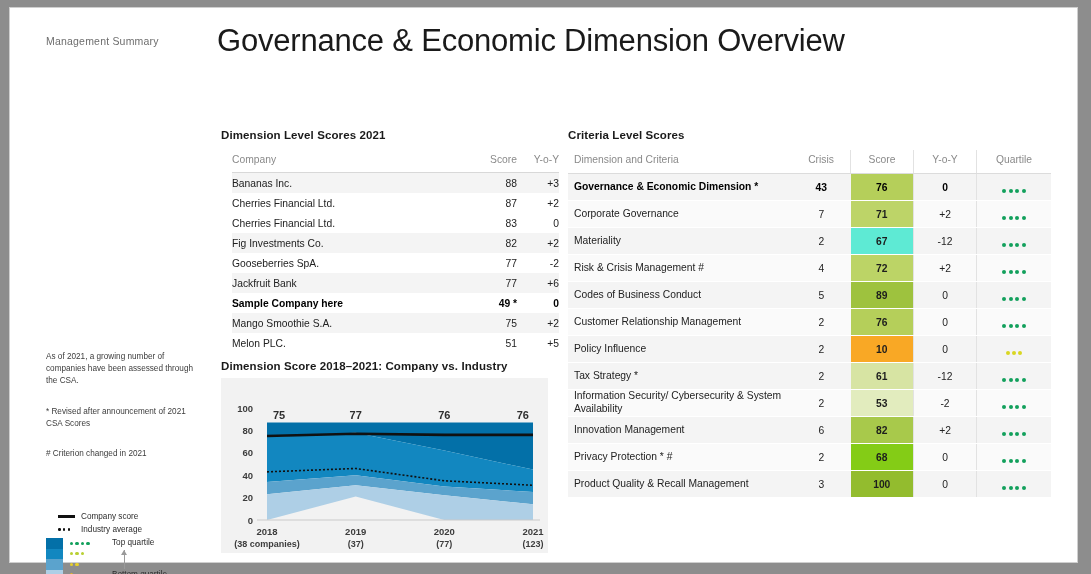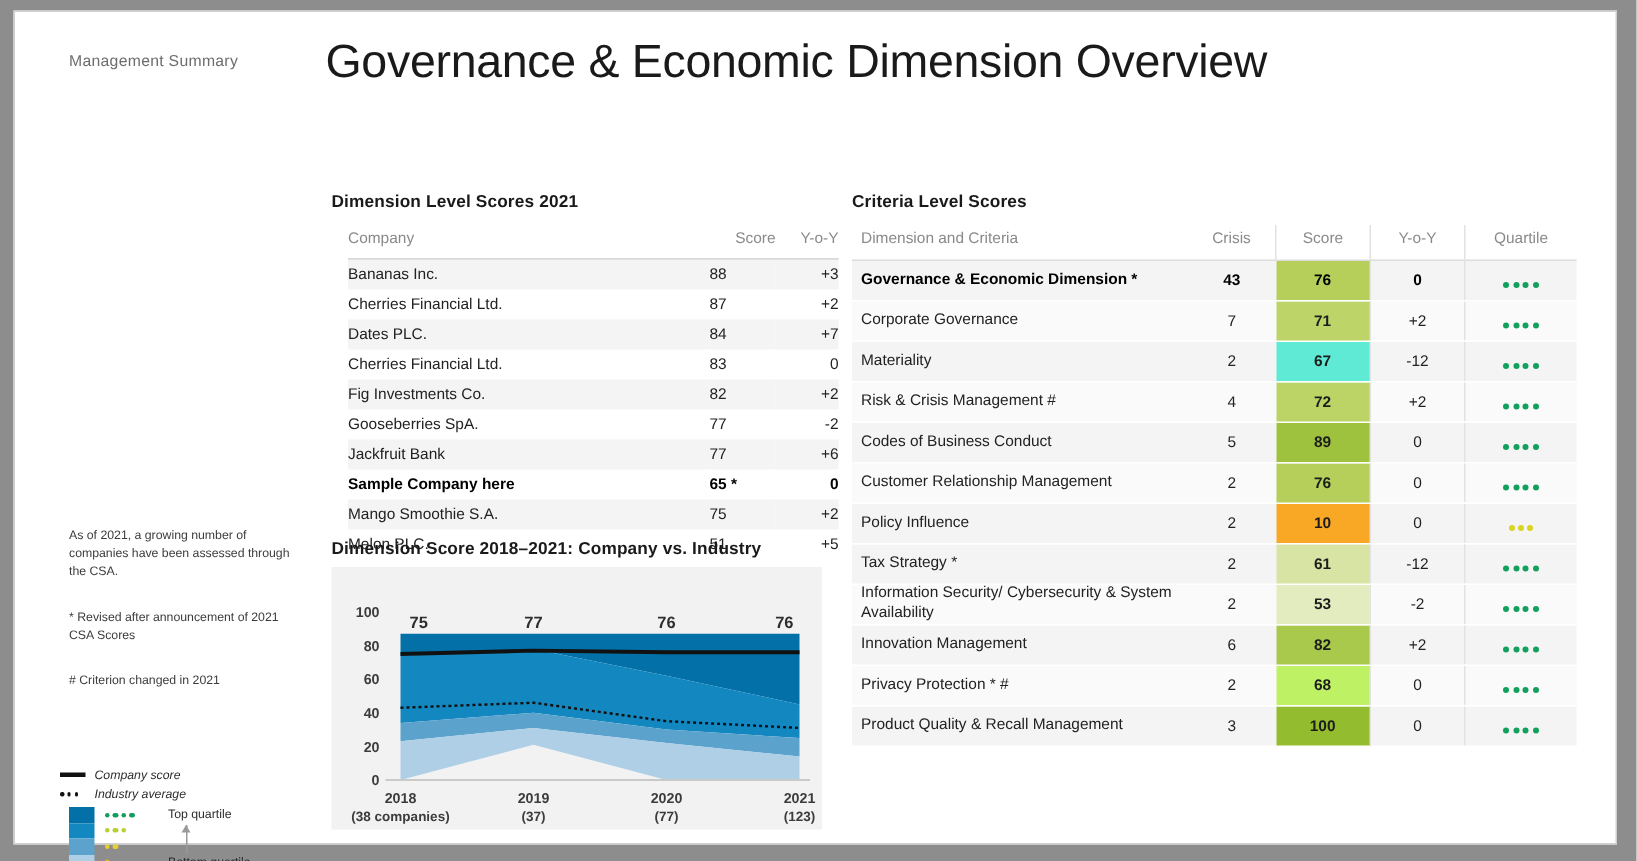--- a/index.html
+++ b/index.html
@@ -45,21 +45,21 @@
   }
   .dimtable th{
     font-weight:400;color:#8a8a8a;font-size:10.3px;
     padding:4px 0 7px 0;text-align:left;
     border-bottom:1px solid #d8d8d8;
   }
   .dimtable th.num{text-align:right;}
   .dimtable td{
     padding:3px 0;height:14px;vertical-align:middle;
   }
-  .dimtable td.num{width:44px;}
+  .dimtable td.num{text-align:right;width:44px;}
   .dimtable td.yoy{text-align:right;width:42px;}
   .dimtable tbody tr.alt{background:#f4f4f4;}
   .dimtable tbody tr.hl td{font-weight:bold;color:#000;}
 
   
   .chartbox{
     position:absolute;left:211px;top:370px;
     width:327px;height:175px;background:#f2f2f2;
   }
   .chart-svg{position:absolute;left:0;top:0;}
@@ -97,21 +97,21 @@
 
   
   .note{
     position:absolute;left:36px;font-size:8.2px;color:#3c3c3c;
     line-height:1.45;width:158px;
   }
   #note1{top:343px;}
   #note2{top:398px;}
   #note3{top:440px;}
 
-  .legend{position:absolute;left:30px;top:502px;width:170px;font-style:italic;}
+  .legend{position:absolute;left:48px;top:502px;width:170px;}
   .lg-row{display:flex;align-items:center;height:13px;font-size:8.2px;color:#2c2c2c;}
   .lg-line{display:inline-block;width:17px;height:2.5px;background:#111;margin-right:6px;}
   .lg-dotted{display:inline-block;width:17px;margin-right:6px;font-size:0;}
   .lg-dotted i{display:inline-block;width:2.6px;height:2.6px;background:#111;border-radius:50%;margin-right:2.2px;}
   .qbox{position:absolute;left:36px;top:530px;width:175px;height:42px;}
   .qswatch{position:absolute;left:0;top:0;width:17px;height:42px;}
   .qswatch div{width:100%;height:10.5px;}
   .qdots{position:absolute;left:24px;top:0;width:34px;height:42px;}
   .qdots .r{height:10.5px;display:flex;align-items:center;font-size:0;}
   .qdots .r i{display:inline-block;width:3.4px;height:3.4px;border-radius:50%;margin-right:2px;}
@@ -146,25 +146,20 @@
         <tr class="alt">
           <td>Bananas Inc.</td>
           <td class="num">88</td>
           <td class="yoy">+3</td>
         </tr>
         <tr>
           <td>Cherries Financial Ltd.</td>
           <td class="num">87</td>
           <td class="yoy">+2</td>
         </tr>
-        <tr class="alt">
-          <td>Dates PLC.</td>
-          <td class="num">84</td>
-          <td class="yoy">+7</td>
-        </tr>
         <tr>
           <td>Cherries Financial Ltd.</td>
           <td class="num">83</td>
           <td class="yoy">0</td>
         </tr>
         <tr class="alt">
           <td>Fig Investments Co.</td>
           <td class="num">82</td>
           <td class="yoy">+2</td>
         </tr>
@@ -173,21 +168,21 @@
           <td class="num">77</td>
           <td class="yoy">-2</td>
         </tr>
         <tr class="alt">
           <td>Jackfruit Bank</td>
           <td class="num">77</td>
           <td class="yoy">+6</td>
         </tr>
         <tr class=" hl">
           <td>Sample Company here</td>
-          <td class="num">65 *</td>
+          <td class="num">49 *</td>
           <td class="yoy">0</td>
         </tr>
         <tr class="alt">
           <td>Mango Smoothie S.A.</td>
           <td class="num">75</td>
           <td class="yoy">+2</td>
         </tr>
         <tr>
           <td>Melon PLC.</td>
           <td class="num">51</td>
@@ -313,21 +308,21 @@
         <tr>
           <td class="lbl">Innovation Management</td>
           <td class="c-w">6</td>
           <td class="c-s score" style="background: rgb(168, 201, 75);">82</td>
           <td class="c-y vsep">+2</td>
           <td class="c-q vsep"><span class="dots"><i style="background: rgb(18, 160, 92);"></i><i style="background: rgb(18, 160, 92);"></i><i style="background: rgb(18, 160, 92);"></i><i style="background: rgb(18, 160, 92);"></i></span></td>
         </tr>
         <tr class="alt">
           <td class="lbl">Privacy Protection * #</td>
           <td class="c-w">2</td>
-          <td class="c-s score" style="background: #bef264;">68</td>
+          <td class="c-s score" style="background: #84cc16;">68</td>
           <td class="c-y vsep">0</td>
           <td class="c-q vsep"><span class="dots"><i style="background: rgb(18, 160, 92);"></i><i style="background: rgb(18, 160, 92);"></i><i style="background: rgb(18, 160, 92);"></i><i style="background: rgb(18, 160, 92);"></i></span></td>
         </tr>
         <tr>
           <td class="lbl">Product Quality &amp; Recall Management</td>
           <td class="c-w">3</td>
           <td class="c-s score" style="background: rgb(147, 188, 46);">100</td>
           <td class="c-y vsep">0</td>
           <td class="c-q vsep"><span class="dots"><i style="background: rgb(18, 160, 92);"></i><i style="background: rgb(18, 160, 92);"></i><i style="background: rgb(18, 160, 92);"></i><i style="background: rgb(18, 160, 92);"></i></span></td>
         </tr>

